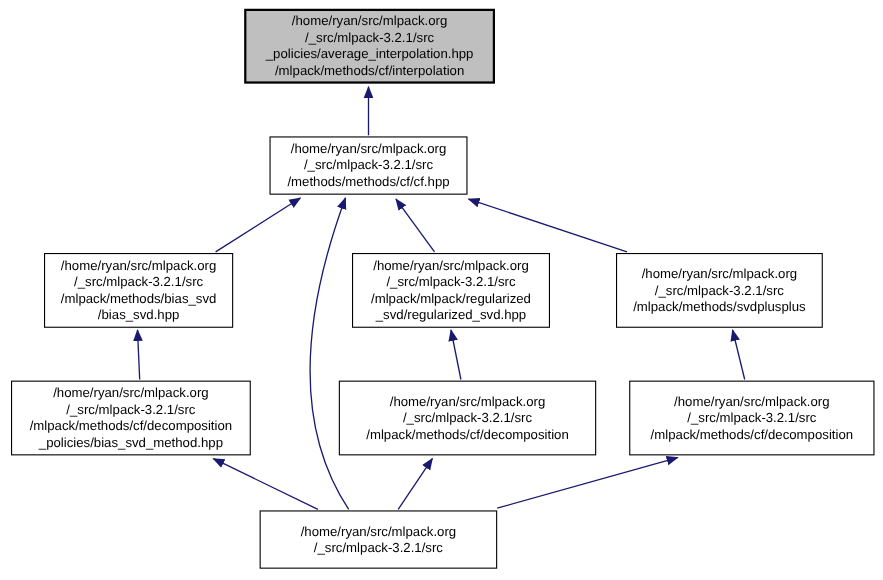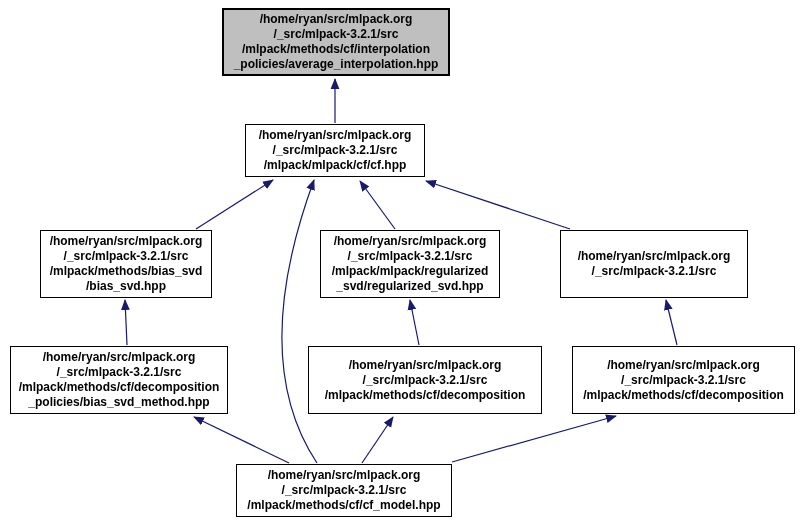--- a/index.html
+++ b/index.html
@@ -24,21 +24,20 @@
     color: #000000;
     font-size: 12px;
     line-height: 15px;
     text-align: center;
     white-space: nowrap;
     display: flex;
     flex-direction: column;
     justify-content: center;
     padding: 2px 3px;
     cursor: pointer;
-    font-weight: bold;
   }
   .node.highlight {
     background: #bfbfbf;
     border-width: 2px;
     cursor: default;
   }
   .node span { display: block; }
   .edge { fill: none; stroke: #191970; stroke-width: 1.2px; }
 </style>
 </head>
@@ -63,47 +62,48 @@
         <path d="M677,345 L666,300" class="edge" marker-end="url(#arrowhead)" style="stroke: rgb(25, 25, 112);"></path>
         <path d="M289,463 L194,417" class="edge" marker-end="url(#arrowhead)" style="stroke: rgb(25, 25, 112);"></path>
         <path d="M362,463 L393,417" class="edge" marker-end="url(#arrowhead)" style="stroke: rgb(25, 25, 112);"></path>
         <path d="M452,462 L616,416" class="edge" marker-end="url(#arrowhead)" style="stroke: rgb(25, 25, 112);"></path>
       </g>
   </svg>
 
   <div class="node highlight" style="left: 222px; top: 8px; width: 228px; height: 68px;">
     <span>/home/ryan/src/mlpack.org</span>
     <span>/_src/mlpack-3.2.1/src</span>
+    <span>_policies/average_interpolation.hpp</span>
     <span>/mlpack/methods/cf/interpolation</span>
-    <span>_policies/average_interpolation.hpp</span>
   </div>
 
   <div class="node" style="left: 245px; top: 124px; width: 180px; height: 53px;">
     <span>/home/ryan/src/mlpack.org</span>
     <span>/_src/mlpack-3.2.1/src</span>
-    <span>/mlpack/mlpack/cf/cf.hpp</span>
+    <span>/methods/methods/cf/cf.hpp</span>
   </div>
 
   <div class="node" style="left: 40px; top: 230px; width: 172px; height: 68px;">
     <span>/home/ryan/src/mlpack.org</span>
     <span>/_src/mlpack-3.2.1/src</span>
     <span>/mlpack/methods/bias_svd</span>
     <span>/bias_svd.hpp</span>
   </div>
 
   <div class="node" style="left: 320px; top: 230px; width: 180px; height: 68px;">
     <span>/home/ryan/src/mlpack.org</span>
     <span>/_src/mlpack-3.2.1/src</span>
     <span>/mlpack/mlpack/regularized</span>
     <span>_svd/regularized_svd.hpp</span>
   </div>
 
   <div class="node" style="left: 560px; top: 230px; width: 188px; height: 68px;">
     <span>/home/ryan/src/mlpack.org</span>
     <span>/_src/mlpack-3.2.1/src</span>
+    <span>/mlpack/methods/svdplusplus</span>
   </div>
 
   <div class="node" style="left: 10px; top: 346px; width: 218px; height: 68px;">
     <span>/home/ryan/src/mlpack.org</span>
     <span>/_src/mlpack-3.2.1/src</span>
     <span>/mlpack/methods/cf/decomposition</span>
     <span>_policies/bias_svd_method.hpp</span>
   </div>
 
   <div class="node" style="left: 308px; top: 346px; width: 234px; height: 68px;">
@@ -114,16 +114,15 @@
 
   <div class="node" style="left: 572px; top: 346px; width: 223px; height: 68px;">
     <span>/home/ryan/src/mlpack.org</span>
     <span>/_src/mlpack-3.2.1/src</span>
     <span>/mlpack/methods/cf/decomposition</span>
   </div>
 
   <div class="node" style="left: 236px; top: 464px; width: 216px; height: 53px;">
     <span>/home/ryan/src/mlpack.org</span>
     <span>/_src/mlpack-3.2.1/src</span>
-    <span>/mlpack/methods/cf/cf_model.hpp</span>
   </div>
 
 </div>
 
 </body></html>

